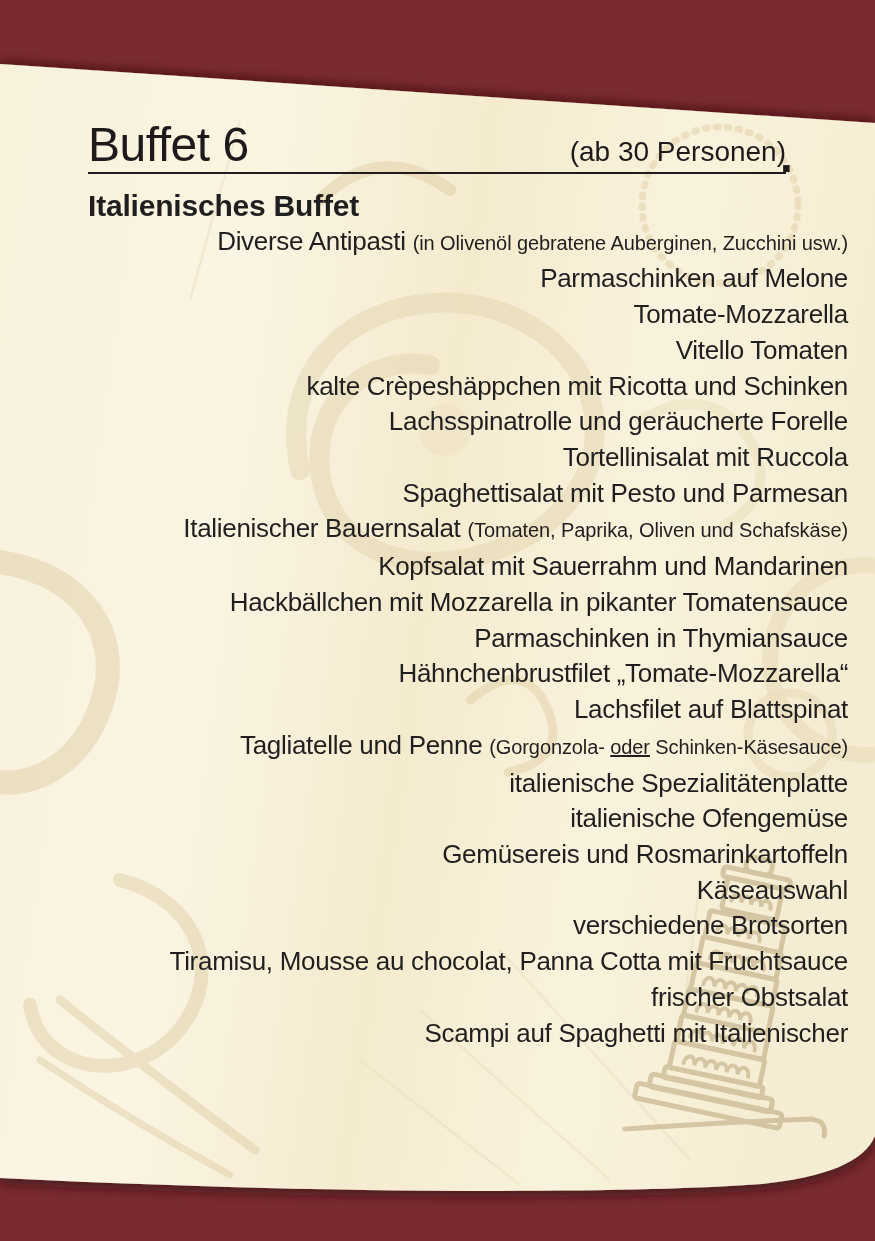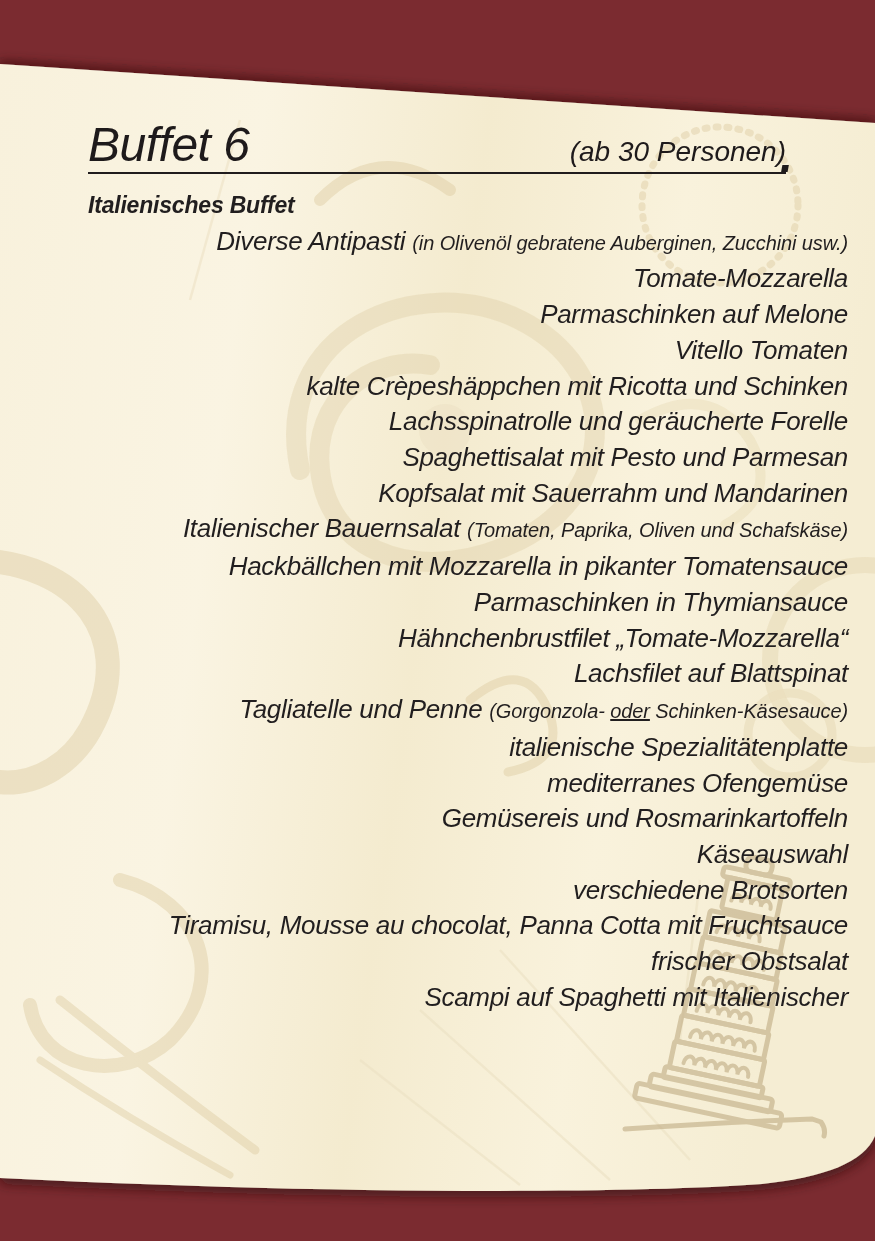--- a/index.html
+++ b/index.html
@@ -6,21 +6,21 @@
   body{
     width:875px;height:1241px;
     font-family:"Liberation Sans","DejaVu Sans",sans-serif;
     background:#7B2B30;
   }
   .stage{
     position:relative;width:875px;height:1241px;overflow:hidden;
     background:#7B2B30;
   }
   .bg-art{position:absolute;left:0;top:0;z-index:0;}
-  .content{position:absolute;left:0;top:0;width:875px;height:1241px;z-index:1;color:#211E1F;font-style:italic;}
+  .content{position:absolute;left:0;top:0;width:875px;height:1241px;z-index:1;color:#211E1F;}
 
   
   .title-row{
     position:absolute;left:88px;top:121px;width:698px;
     display:flex;justify-content:space-between;align-items:baseline;
     border-bottom:2px solid #201C1D;padding-bottom:3px;
   }
   .title{
     font-size:48px;line-height:48px;letter-spacing:-0.5px;
     font-weight:400;color:#1E1A1B;white-space:nowrap;
@@ -29,21 +29,21 @@
     font-size:28px;line-height:28px;color:#1E1A1B;white-space:nowrap;
   }
   .title-dot{
     position:absolute;left:780px;top:133px;
     font-size:46px;line-height:46px;font-weight:700;color:#1E1A1B;
   }
 
   
   .menu-block{position:absolute;left:88px;top:188px;width:760px;}
   .section-heading{
-    font-weight:700;font-size:23px;line-height:35.72px;letter-spacing:-0.2px;
+    font-weight:700;font-size:30px;line-height:35.72px;letter-spacing:-0.2px;
   }
   ul.menu{list-style:none;margin:0;padding:0;}
   ul.menu li{
     font-size:26px;line-height:35.72px;letter-spacing:-0.3px;white-space:nowrap;text-align:right;
   }
   ul.menu li .note{font-size:20px;letter-spacing:-0.1px;}
   ul.menu li .note .u{text-decoration:underline;}
 </style>
 </head>
 <body>
@@ -133,35 +133,36 @@
       <span class="title">Buffet 6</span>
       <span class="subtitle">(ab 30 Personen)</span>
     </div>
     <span class="title-dot">.</span>
 
     <div class="menu-block">
       <div class="section-heading">Italienisches Buffet</div>
 
       <ul class="menu">
         <li><span>Diverse Antipasti</span> <span class="note">(in Olivenöl gebratene Auberginen, Zucchini usw.)</span></li>
+        <li><span>Parmaschinken auf Melone</span></li>
         <li><span>Tomate-Mozzarella</span></li>
-        <li><span>Parmaschinken auf Melone</span></li>
         <li><span>Vitello Tomaten</span></li>
         <li><span>kalte Crèpeshäppchen mit Ricotta und Schinken</span></li>
         <li><span>Lachsspinatrolle und geräucherte Forelle</span></li>
+        <li><span>Tortellinisalat mit Ruccola</span></li>
         <li><span>Spaghettisalat mit Pesto und Parmesan</span></li>
+        <li><span>Italienischer Bauernsalat</span> <span class="note">(Tomaten, Paprika, Oliven und Schafskäse)</span></li>
         <li><span>Kopfsalat mit Sauerrahm und Mandarinen</span></li>
-        <li><span>Italienischer Bauernsalat</span> <span class="note">(Tomaten, Paprika, Oliven und Schafskäse)</span></li>
         <li><span>Hackbällchen mit Mozzarella in pikanter Tomatensauce</span></li>
         <li><span>Parmaschinken in Thymiansauce</span></li>
         <li><span>Hähnchenbrustfilet „Tomate-Mozzarella“</span></li>
         <li><span>Lachsfilet auf Blattspinat</span></li>
         <li><span>Tagliatelle und Penne</span> <span class="note"><span>(Gorgonzola- </span><span class="u">oder</span><span> Schinken-Käsesauce)</span></span></li>
         <li><span>italienische Spezialitätenplatte</span></li>
-        <li><span>mediterranes Ofengemüse</span></li>
+        <li><span>italienische Ofengemüse</span></li>
         <li><span>Gemüsereis und Rosmarinkartoffeln</span></li>
         <li><span>Käseauswahl</span></li>
         <li><span>verschiedene Brotsorten</span></li>
         <li><span>Tiramisu, Mousse au chocolat, Panna Cotta mit Fruchtsauce</span></li>
         <li><span>frischer Obstsalat</span></li>
         <li><span>Scampi auf Spaghetti mit Italienischer</span></li>
       </ul>
     </div>
   </div>
 </div>

